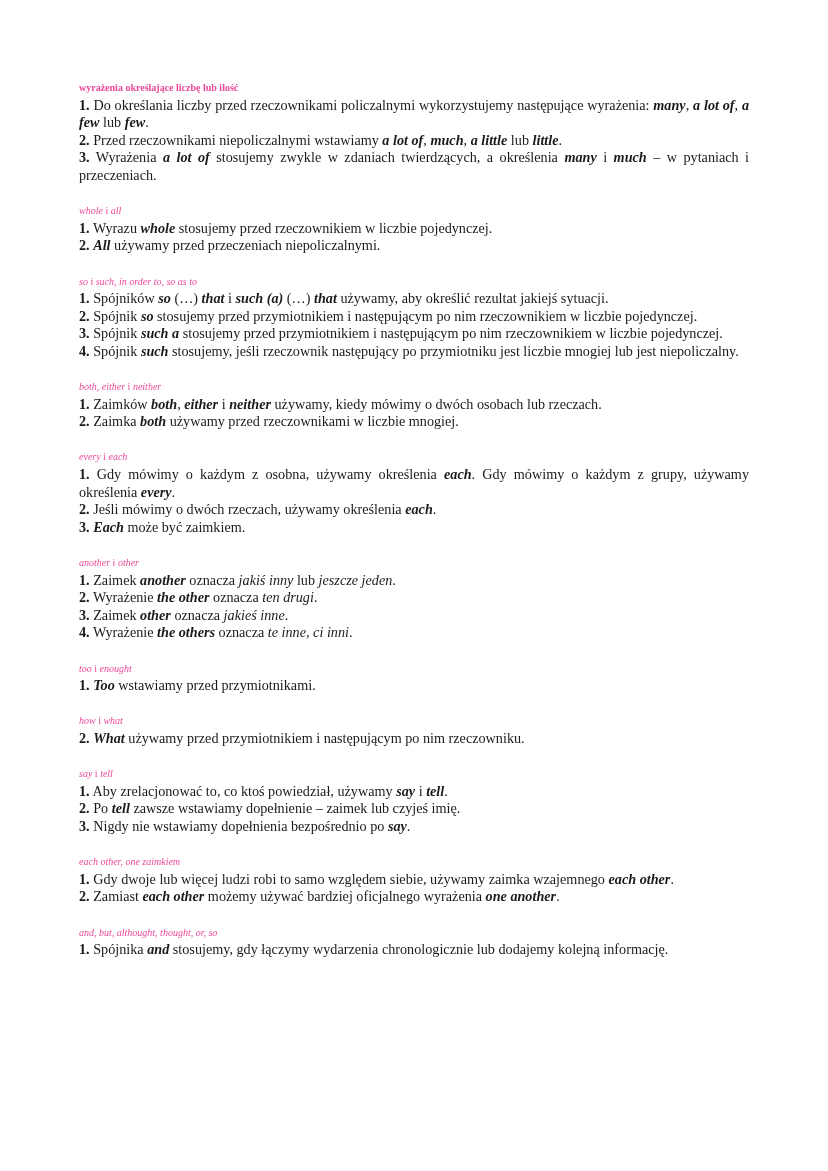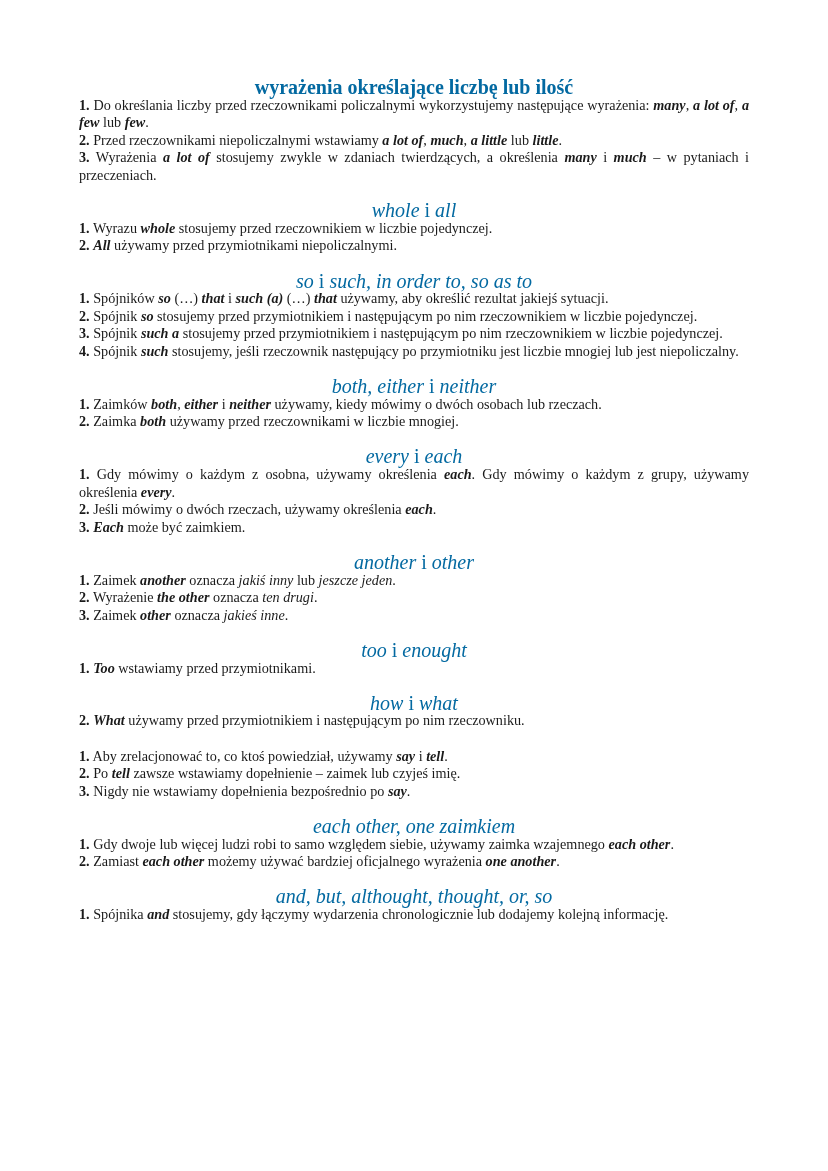--- a/index.html
+++ b/index.html
@@ -4,21 +4,21 @@
 <style>
   html, body { margin: 0; padding: 0; background: #ffffff; }
   body { width: 828px; height: 1171px; position: relative; overflow: hidden; }
   .page {
     position: absolute; left: 79px; top: 79px; width: 670px;
     font-family: "Liberation Serif", "DejaVu Serif", serif;
     font-size: 14.2px; line-height: 17.6px; color: #1a1a1a;
   }
   .section { margin-bottom: 17.6px; }
   .heading {
-    text-align: center; color: #0369a1; font-style: italic; font-size: 20px;
+    text-align: left; color: #ec4899; font-style: italic; font-size: 10px;
     line-height: 17.6px;
   }
   .heading.main { font-style: normal; font-weight: bold; }
   .heading .conn { font-style: normal; }
   .item { text-align: justify; }
   .num { font-weight: bold; }
   .bi { font-weight: bold; font-style: italic; }
   .it { font-style: italic; }
 </style>
 </head>
@@ -27,21 +27,21 @@
 <div class="page" id="doc">
     <div class="section">
       <div class="heading main"><span>wyrażenia określające liczbę lub ilość</span></div>
       <div class="item"><span class="num">1.</span><span> Do określania liczby przed rzeczownikami policzalnymi wykorzystujemy następujące wyrażenia: </span><span class="bi">many</span><span>, </span><span class="bi">a lot of</span><span>, </span><span class="bi">a few</span><span> lub </span><span class="bi">few</span><span>.</span></div>
       <div class="item"><span class="num">2.</span><span> Przed rzeczownikami niepoliczalnymi wstawiamy </span><span class="bi">a lot of</span><span>, </span><span class="bi">much</span><span>, </span><span class="bi">a little</span><span> lub </span><span class="bi">little</span><span>.</span></div>
       <div class="item"><span class="num">3.</span><span> Wyrażenia </span><span class="bi">a lot of</span><span> stosujemy zwykle w zdaniach twierdzących, a określenia </span><span class="bi">many</span><span> i </span><span class="bi">much</span><span> – w pytaniach i przeczeniach.</span></div>
     </div>
     <div class="section">
       <div class="heading"><span>whole</span><span class="conn"> i </span><span>all</span></div>
       <div class="item"><span class="num">1.</span><span> Wyrazu </span><span class="bi">whole</span><span> stosujemy przed rzeczownikiem w liczbie pojedynczej.</span></div>
-      <div class="item"><span class="num">2.</span><span>  </span><span class="bi">All</span><span> używamy przed przymiotnikami niepoliczalnymi.</span></div>
+      <div class="item"><span class="num">2.</span><span>  </span><span class="bi">All</span><span> używamy przed przeczeniach niepoliczalnymi.</span></div>
     </div>
     <div class="section">
       <div class="heading"><span>so</span><span class="conn"> i </span><span>such, in order to, so as to</span></div>
       <div class="item"><span class="num">1.</span><span> Spójników </span><span class="bi">so</span><span> (…) </span><span class="bi">that</span><span> i </span><span class="bi">such (a)</span><span> (…) </span><span class="bi">that</span><span> używamy, aby określić rezultat jakiejś sytuacji.</span></div>
       <div class="item"><span class="num">2.</span><span> Spójnik </span><span class="bi">so</span><span> stosujemy przed przymiotnikiem i następującym po nim rzeczownikiem w liczbie pojedynczej.</span></div>
       <div class="item"><span class="num">3.</span><span> Spójnik </span><span class="bi">such a</span><span> stosujemy przed przymiotnikiem i następującym po nim rzeczownikiem w liczbie pojedynczej.</span></div>
       <div class="item"><span class="num">4.</span><span> Spójnik </span><span class="bi">such</span><span> stosujemy, jeśli rzeczownik następujący po przymiotniku jest liczbie mnogiej lub jest niepoliczalny.</span></div>
     </div>
     <div class="section">
       <div class="heading"><span>both, either</span><span class="conn"> i </span><span>neither</span></div>
@@ -52,30 +52,32 @@
       <div class="heading"><span>every</span><span class="conn"> i </span><span>each</span></div>
       <div class="item"><span class="num">1.</span><span> Gdy mówimy o każdym z osobna, używamy określenia </span><span class="bi">each</span><span>. Gdy mówimy o każdym z grupy, używamy określenia </span><span class="bi">every</span><span>.</span></div>
       <div class="item"><span class="num">2.</span><span> Jeśli mówimy o dwóch rzeczach, używamy określenia </span><span class="bi">each</span><span>.</span></div>
       <div class="item"><span class="num">3.</span><span> </span><span class="bi">Each</span><span> może być zaimkiem.</span></div>
     </div>
     <div class="section">
       <div class="heading"><span>another</span><span class="conn"> i </span><span>other</span></div>
       <div class="item"><span class="num">1.</span><span> Zaimek </span><span class="bi">another</span><span> oznacza </span><span class="it">jakiś inny</span><span> lub </span><span class="it">jeszcze jeden</span><span>.</span></div>
       <div class="item"><span class="num">2.</span><span> Wyrażenie </span><span class="bi">the other</span><span> oznacza </span><span class="it">ten drugi</span><span>.</span></div>
       <div class="item"><span class="num">3.</span><span> Zaimek </span><span class="bi">other</span><span> oznacza </span><span class="it">jakieś inne</span><span>.</span></div>
+      <div class="item"><span class="num">4.</span><span> Wyrażenie </span><span class="bi">the others</span><span> oznacza </span><span class="it">te inne, ci inni</span><span>.</span></div>
     </div>
     <div class="section">
       <div class="heading"><span>too</span><span class="conn"> i </span><span>enought</span></div>
       <div class="item"><span class="num">1.</span><span> </span><span class="bi">Too</span><span> wstawiamy przed przymiotnikami.</span></div>
     </div>
     <div class="section">
       <div class="heading"><span>how</span><span class="conn"> i </span><span>what</span></div>
       <div class="item"><span class="num">2.</span><span> </span><span class="bi">What</span><span> używamy przed przymiotnikiem i następującym po nim rzeczowniku.</span></div>
     </div>
     <div class="section">
+      <div class="heading"><span>say</span><span class="conn"> i </span><span>tell</span></div>
       <div class="item"><span class="num">1.</span><span> Aby zrelacjonować to, co ktoś powiedział, używamy </span><span class="bi">say</span><span> i </span><span class="bi">tell</span><span>.</span></div>
       <div class="item"><span class="num">2.</span><span> Po </span><span class="bi">tell</span><span> zawsze wstawiamy dopełnienie – zaimek lub czyjeś imię.</span></div>
       <div class="item"><span class="num">3.</span><span> Nigdy nie wstawiamy dopełnienia bezpośrednio po </span><span class="bi">say</span><span>.</span></div>
     </div>
     <div class="section">
       <div class="heading"><span>each other, one zaimkiem</span></div>
       <div class="item"><span class="num">1.</span><span> Gdy dwoje lub więcej ludzi robi to samo względem siebie, używamy zaimka wzajemnego </span><span class="bi">each other</span><span>.</span></div>
       <div class="item"><span class="num">2.</span><span> Zamiast </span><span class="bi">each other</span><span> możemy używać bardziej oficjalnego wyrażenia </span><span class="bi">one another</span><span>.</span></div>
     </div>
     <div class="section">

